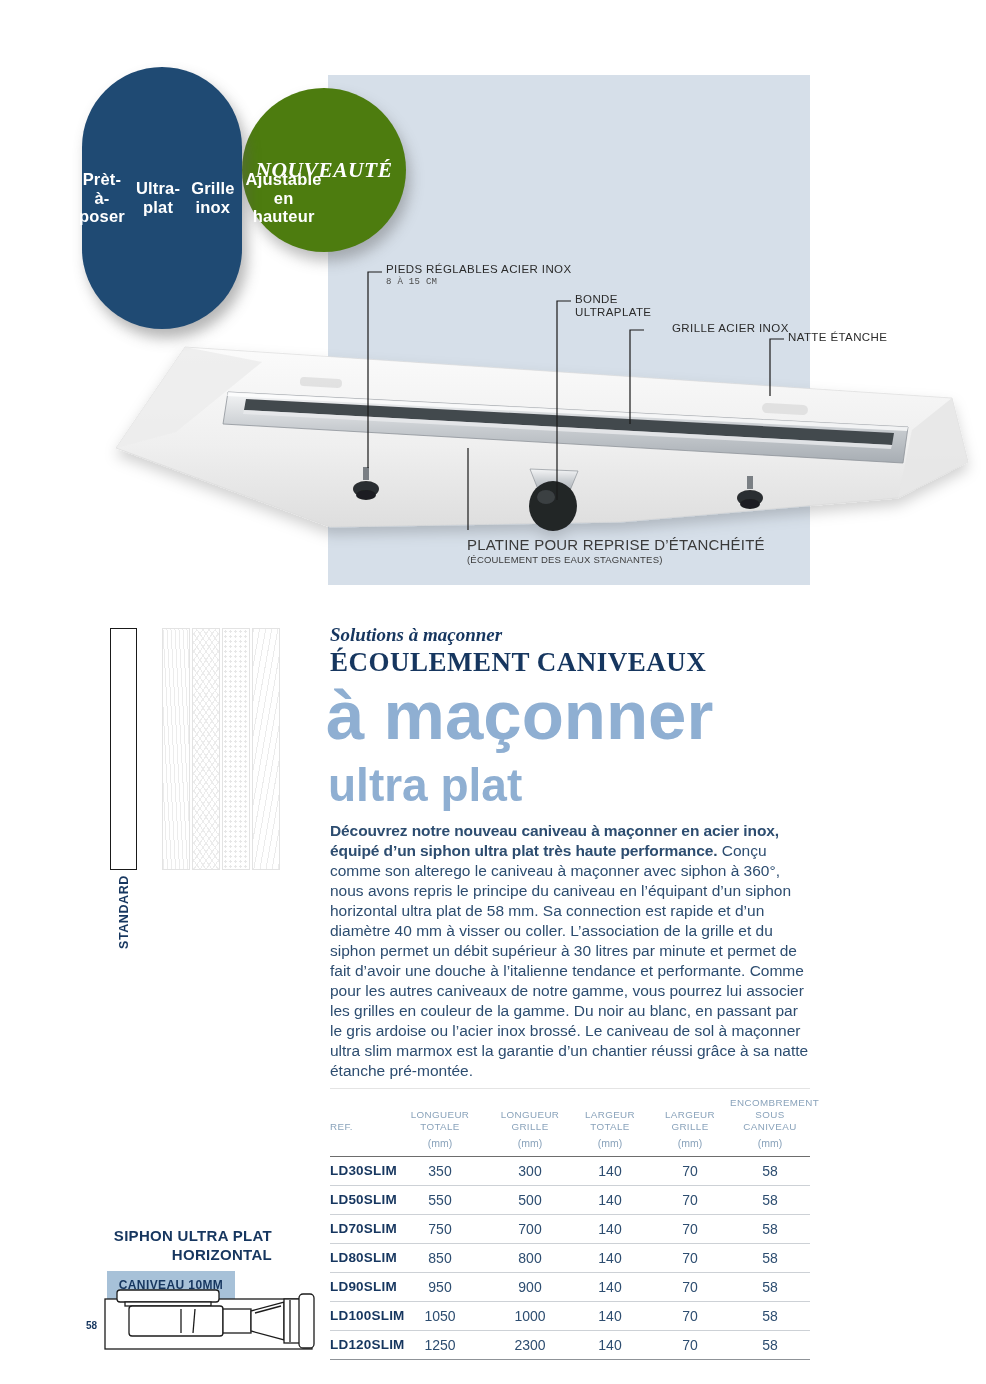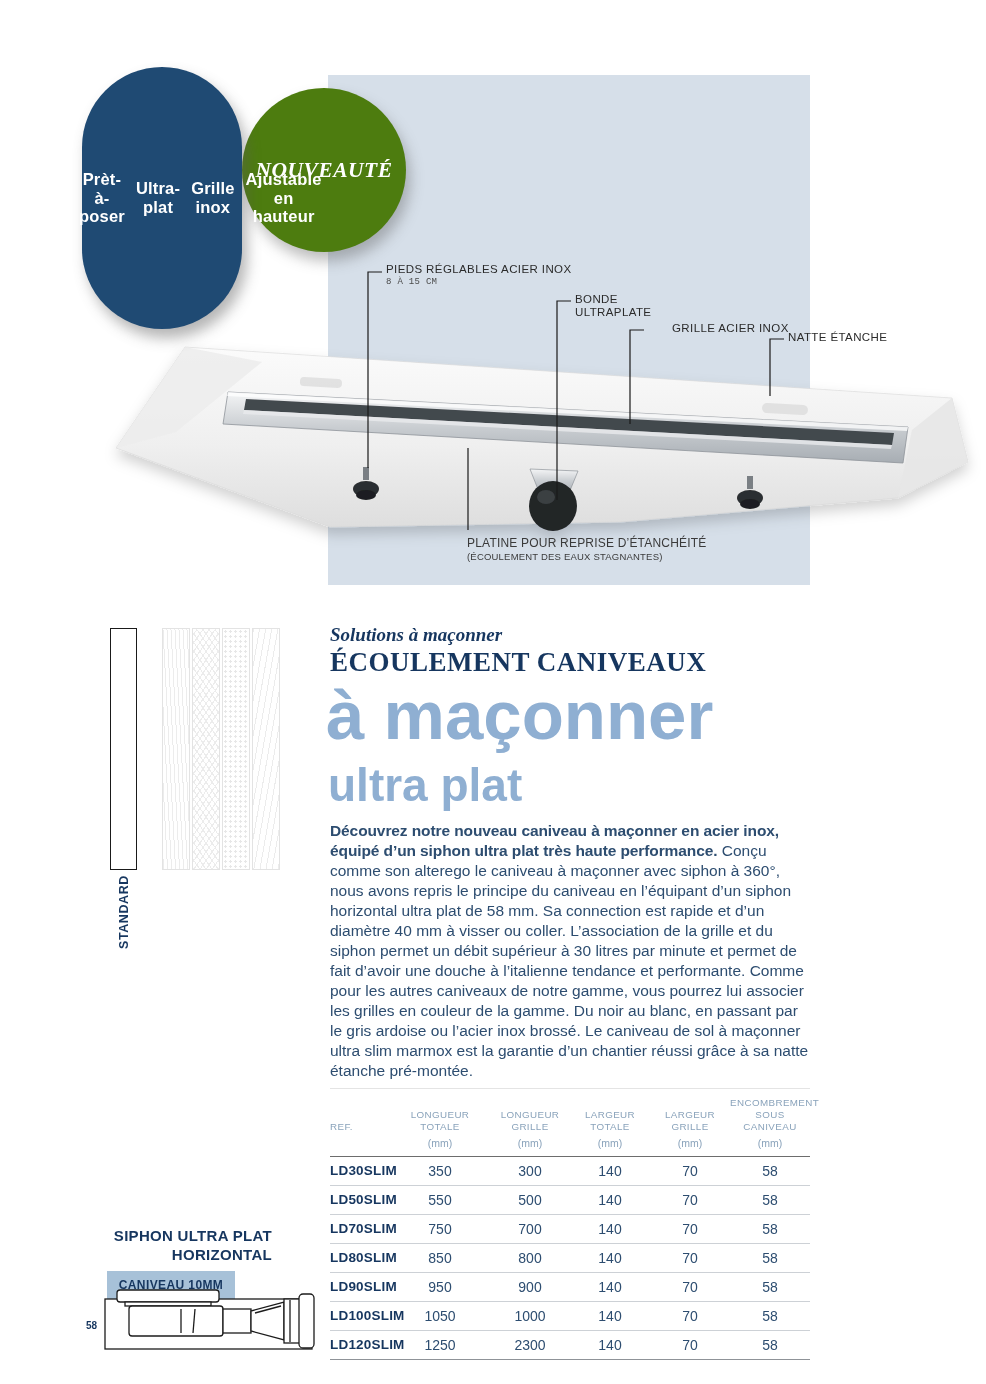--- a/index.html
+++ b/index.html
@@ -28,21 +28,21 @@
   .circle span{color:#fff;font-family:"Liberation Serif",serif;font-style:italic;font-weight:700;
     font-size:21.5px;letter-spacing:.5px;}
 
   
   .photo-svg{left:0;top:0;z-index:2;pointer-events:none;}
 
   
   .callout{z-index:3;color:#2b2b2b;font-size:11.5px;letter-spacing:.4px;line-height:1.15;}
   .callout .sub{font-size:9px;color:#4a4a4a;letter-spacing:.3px;margin-top:1px;font-family:Liberation Mono, monospace;}
   .platine{z-index:3;color:#3a3a3a;text-align:left;}
-  .platine .t{font-size:12px;letter-spacing:.2px;}
+  .platine .t{font-size:15px;letter-spacing:.2px;}
   .platine .s{font-size:9.5px;letter-spacing:.2px;margin-top:1px;}
 
   
   .strip{top:628px;width:26px;height:240px;z-index:2;background:#fff;}
   .strip.std{left:110px;border:1.6px solid #1a1a1a;width:25px;}
   .strip.p{border:1px solid #e3e3e3;}
   .strip.p1{left:162px;background:repeating-linear-gradient(87deg,#ececec 0 1px,transparent 1px 4px);}
   .strip.p2{left:192px;background:repeating-linear-gradient(55deg,#ececec 0 1px,transparent 1px 5px),repeating-linear-gradient(-55deg,#ececec 0 1px,transparent 1px 5px);}
   .strip.p3{left:222px;background-image:radial-gradient(#e7e7e7 1px,transparent 1.1px);background-size:5px 5px;}
   .strip.p4{left:252px;background:repeating-linear-gradient(100deg,#ececec 0 1px,transparent 1px 6px);}

